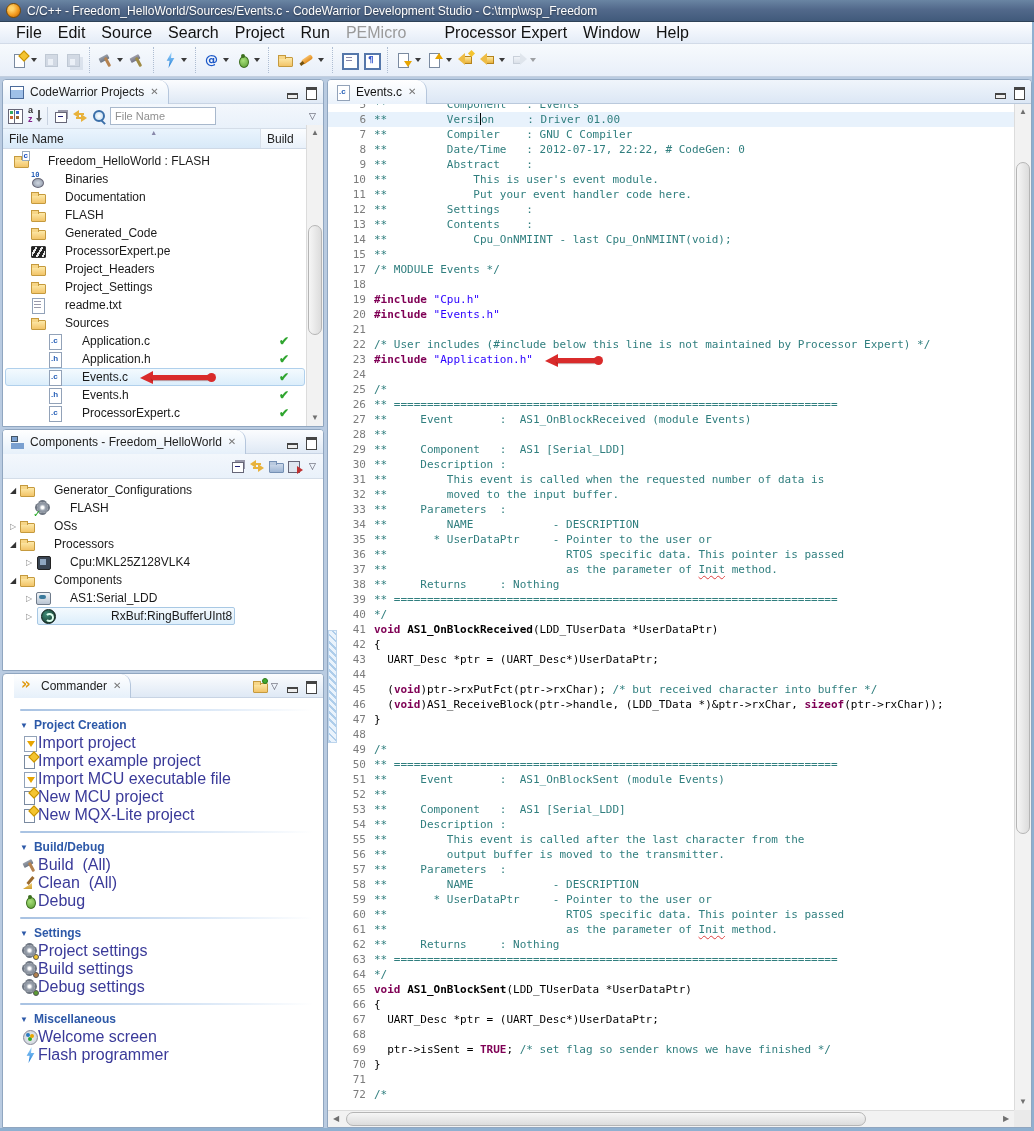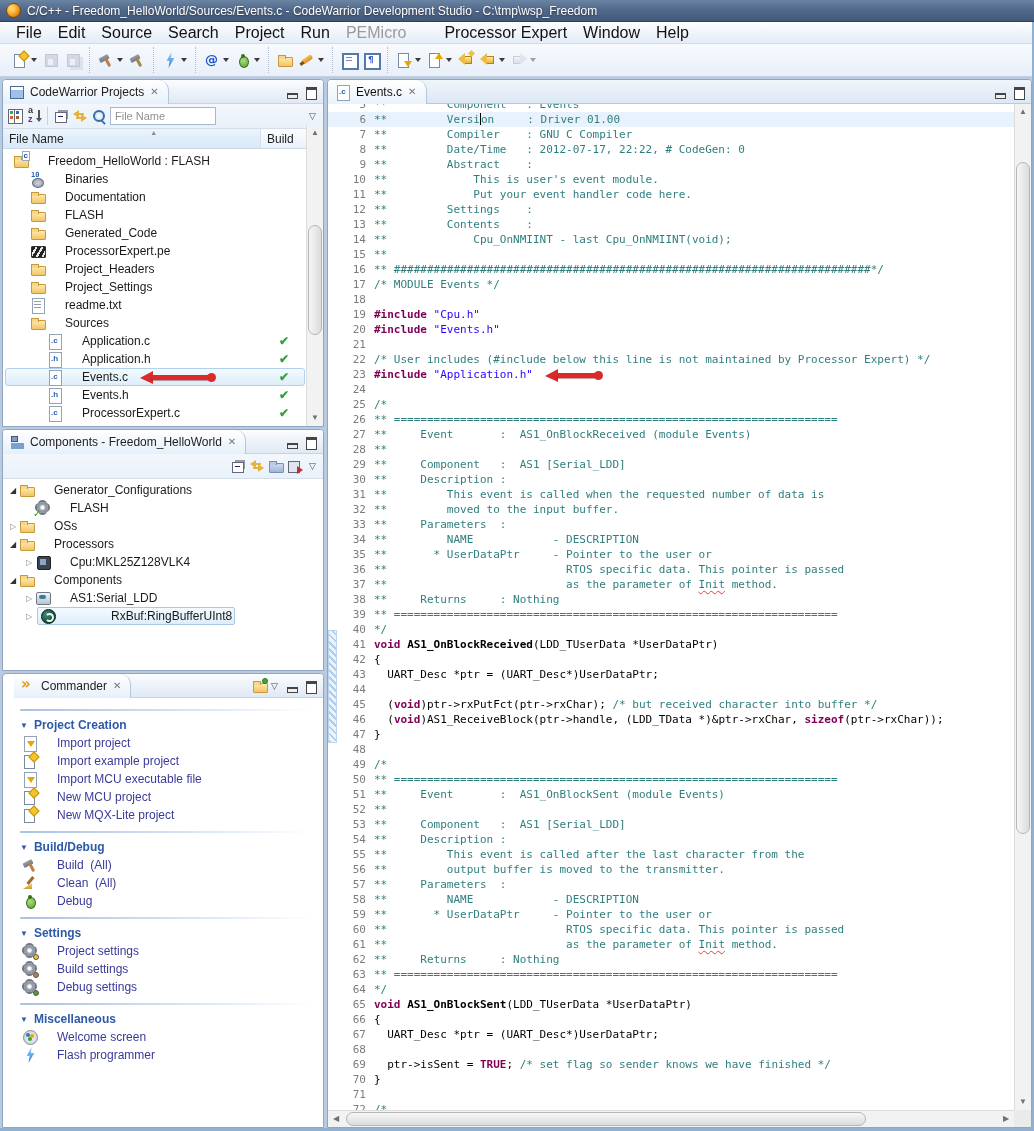--- a/index.html
+++ b/index.html
@@ -152,21 +152,21 @@
 
   
   .filter { width:106px; height:18px; border:1px solid #a8b8cc; font-size:11px; color:#888; padding:0 4px; background:#fff; font-family:"Liberation Sans",sans-serif; }
   .filter::placeholder { color:#909090; }
 
   
   .cmd-body { padding:4px 0 0 6px; }
   .cmd-sep { height:2px; background:linear-gradient(to right,#a8c2e2 0%,#d8e6f6 60%,rgba(216,230,246,0)); border-radius:1px; margin:7px 10px 5px 0; }
   .cmd-h { display:flex; align-items:center; gap:6px; font-weight:bold; font-size:12px; color:#2d59a8; height:18px; }
   .cmd-h .tri { font-size:8px; color:#2d59a8; }
-  .cmd-item { display:flex; align-items:center; gap:19px; height:18px; padding-left:2px; font-size:12px; color:#3a3a99; white-space:pre; }
+  .cmd-item { display:flex; align-items:center; gap:0; height:18px; padding-left:2px; font-size:16px; color:#3a3a99; white-space:pre; }
 
   
   .editor { position:absolute; left:327px; top:79px; width:705px; height:1049px; background:#fff; border:1px solid #90a6c0; border-radius:4px 4px 0 0; overflow:hidden; }
   .etabbar { height:24px; background:linear-gradient(#f0f5fb,#dce7f5); border-bottom:1px solid #bac9dc; display:flex; align-items:center; padding-right:4px; }
   .etab { display:flex; align-items:center; gap:5px; height:24px; padding:0 9px 0 7px; background:linear-gradient(#ffffff,#eaf2fb); border-right:1px solid #b5c6dc; border-radius:4px 10px 0 0; font-size:12px; color:#111; }
   .econtent { position:absolute; left:0; top:24px; right:17px; bottom:17px; overflow:hidden; background:#fff; }
   .code-lines { position:absolute; left:0; top:-7px; right:0; }
   .cl { height:15px; display:flex; font:11px/15px "DejaVu Sans Mono", monospace; white-space:pre; }
   .cl.cur { background:#e8f2fc; }
   .cl .rng { width:10px; flex:none; }
@@ -569,21 +569,20 @@
           <div class="cl cur"><span class="rng"></span><span class="ln">6</span><span class="code"><span class="sg-c">**         Versi</span><span class="caret"></span><span class="sg-c">on     : Driver 01.00</span></span></div>
           <div class="cl"><span class="rng"></span><span class="ln">7</span><span class="code"><span class="sg-c">**         Compiler    : GNU C Compiler</span></span></div>
           <div class="cl"><span class="rng"></span><span class="ln">8</span><span class="code"><span class="sg-c">**         Date/Time   : 2012-07-17, 22:22, # CodeGen: 0</span></span></div>
           <div class="cl"><span class="rng"></span><span class="ln">9</span><span class="code"><span class="sg-c">**         Abstract    :</span></span></div>
           <div class="cl"><span class="rng"></span><span class="ln">10</span><span class="code"><span class="sg-c">**             This is user's event module.</span></span></div>
           <div class="cl"><span class="rng"></span><span class="ln">11</span><span class="code"><span class="sg-c">**             Put your event handler code here.</span></span></div>
           <div class="cl"><span class="rng"></span><span class="ln">12</span><span class="code"><span class="sg-c">**         Settings    :</span></span></div>
           <div class="cl"><span class="rng"></span><span class="ln">13</span><span class="code"><span class="sg-c">**         Contents    :</span></span></div>
           <div class="cl"><span class="rng"></span><span class="ln">14</span><span class="code"><span class="sg-c">**             Cpu_OnNMIINT - last Cpu_OnNMIINT(void);</span></span></div>
           <div class="cl"><span class="rng"></span><span class="ln">15</span><span class="code"><span class="sg-c">**</span></span></div>
-          <div class="cl"><span class="rng"></span><span class="ln">16</span><span class="code"><span class="sg-c">** ########################################################################*/</span></span></div>
           <div class="cl"><span class="rng"></span><span class="ln">17</span><span class="code"><span class="sg-c">/* MODULE Events */</span></span></div>
           <div class="cl"><span class="rng"></span><span class="ln">18</span><span class="code"></span></div>
           <div class="cl"><span class="rng"></span><span class="ln">19</span><span class="code"><span class="sg-d">#include</span><span class="sg-p"> </span><span class="sg-s">"Cpu.h"</span></span></div>
           <div class="cl"><span class="rng"></span><span class="ln">20</span><span class="code"><span class="sg-d">#include</span><span class="sg-p"> </span><span class="sg-s">"Events.h"</span></span></div>
           <div class="cl"><span class="rng"></span><span class="ln">21</span><span class="code"></span></div>
           <div class="cl"><span class="rng"></span><span class="ln">22</span><span class="code"><span class="sg-c">/* User includes (#include below this line is not maintained by Processor Expert) */</span></span></div>
           <div class="cl"><span class="rng"></span><span class="ln">23</span><span class="code"><span class="hlb" style="width: 166px;"></span><span class="sg-d">#include</span><span class="sg-p"> </span><span class="sg-s">"Application.h"</span><span class="red-arrow"><span class="bar"></span></span></span></div>
           <div class="cl"><span class="rng"></span><span class="ln">24</span><span class="code"></span></div>
           <div class="cl"><span class="rng"></span><span class="ln">25</span><span class="code"><span class="sg-c">/*</span></span></div>
           <div class="cl"><span class="rng"></span><span class="ln">26</span><span class="code"><span class="sg-c">** ===================================================================</span></span></div>

